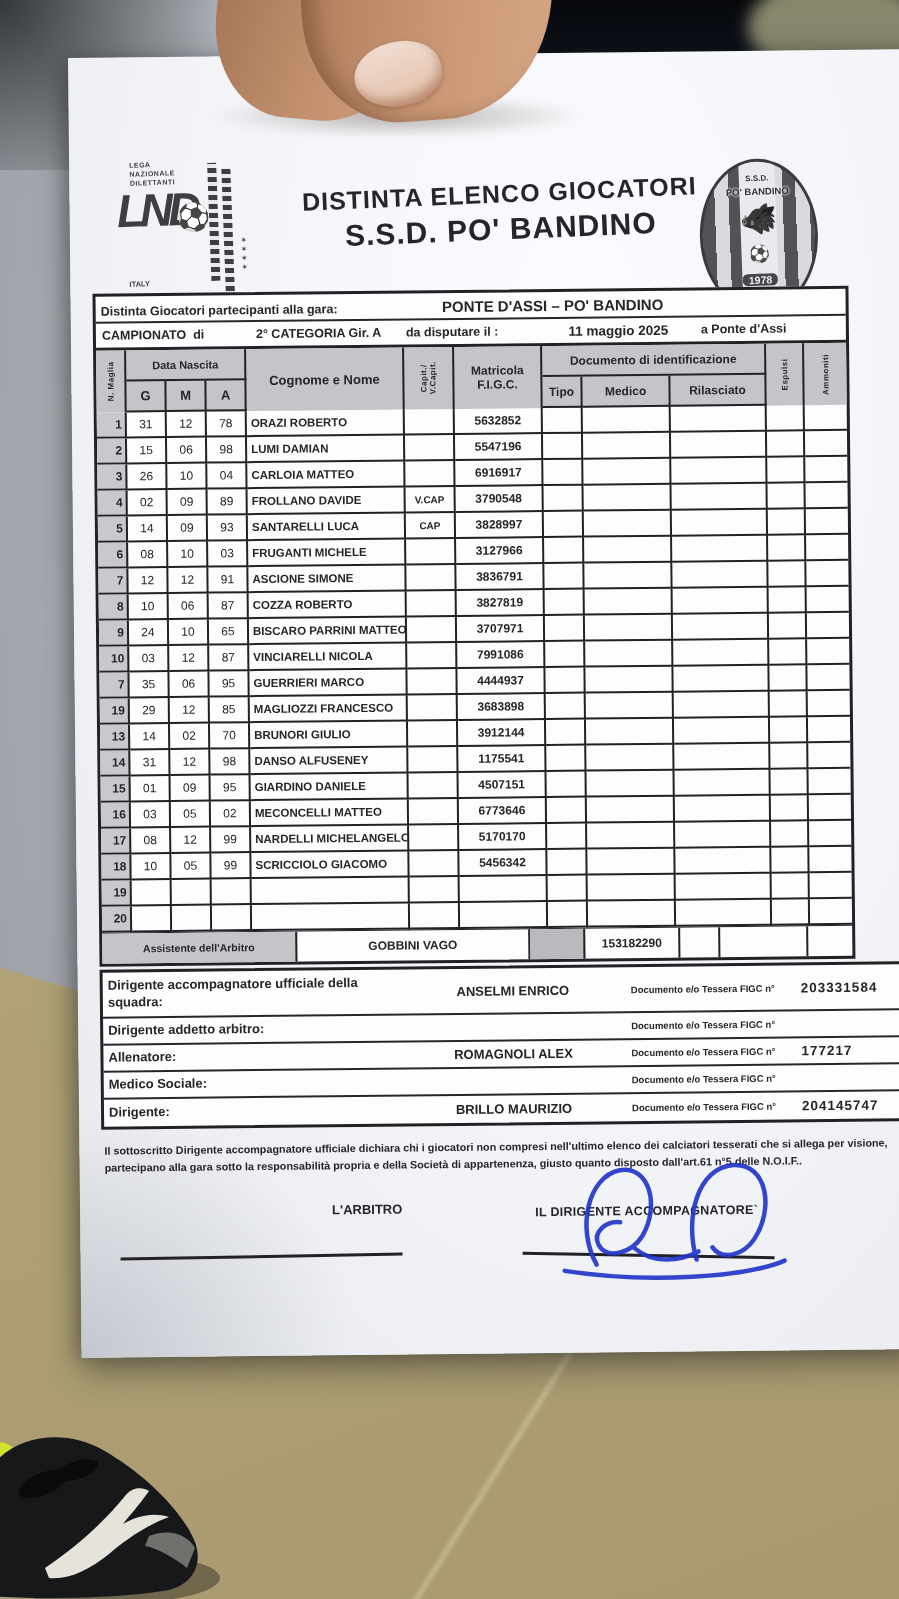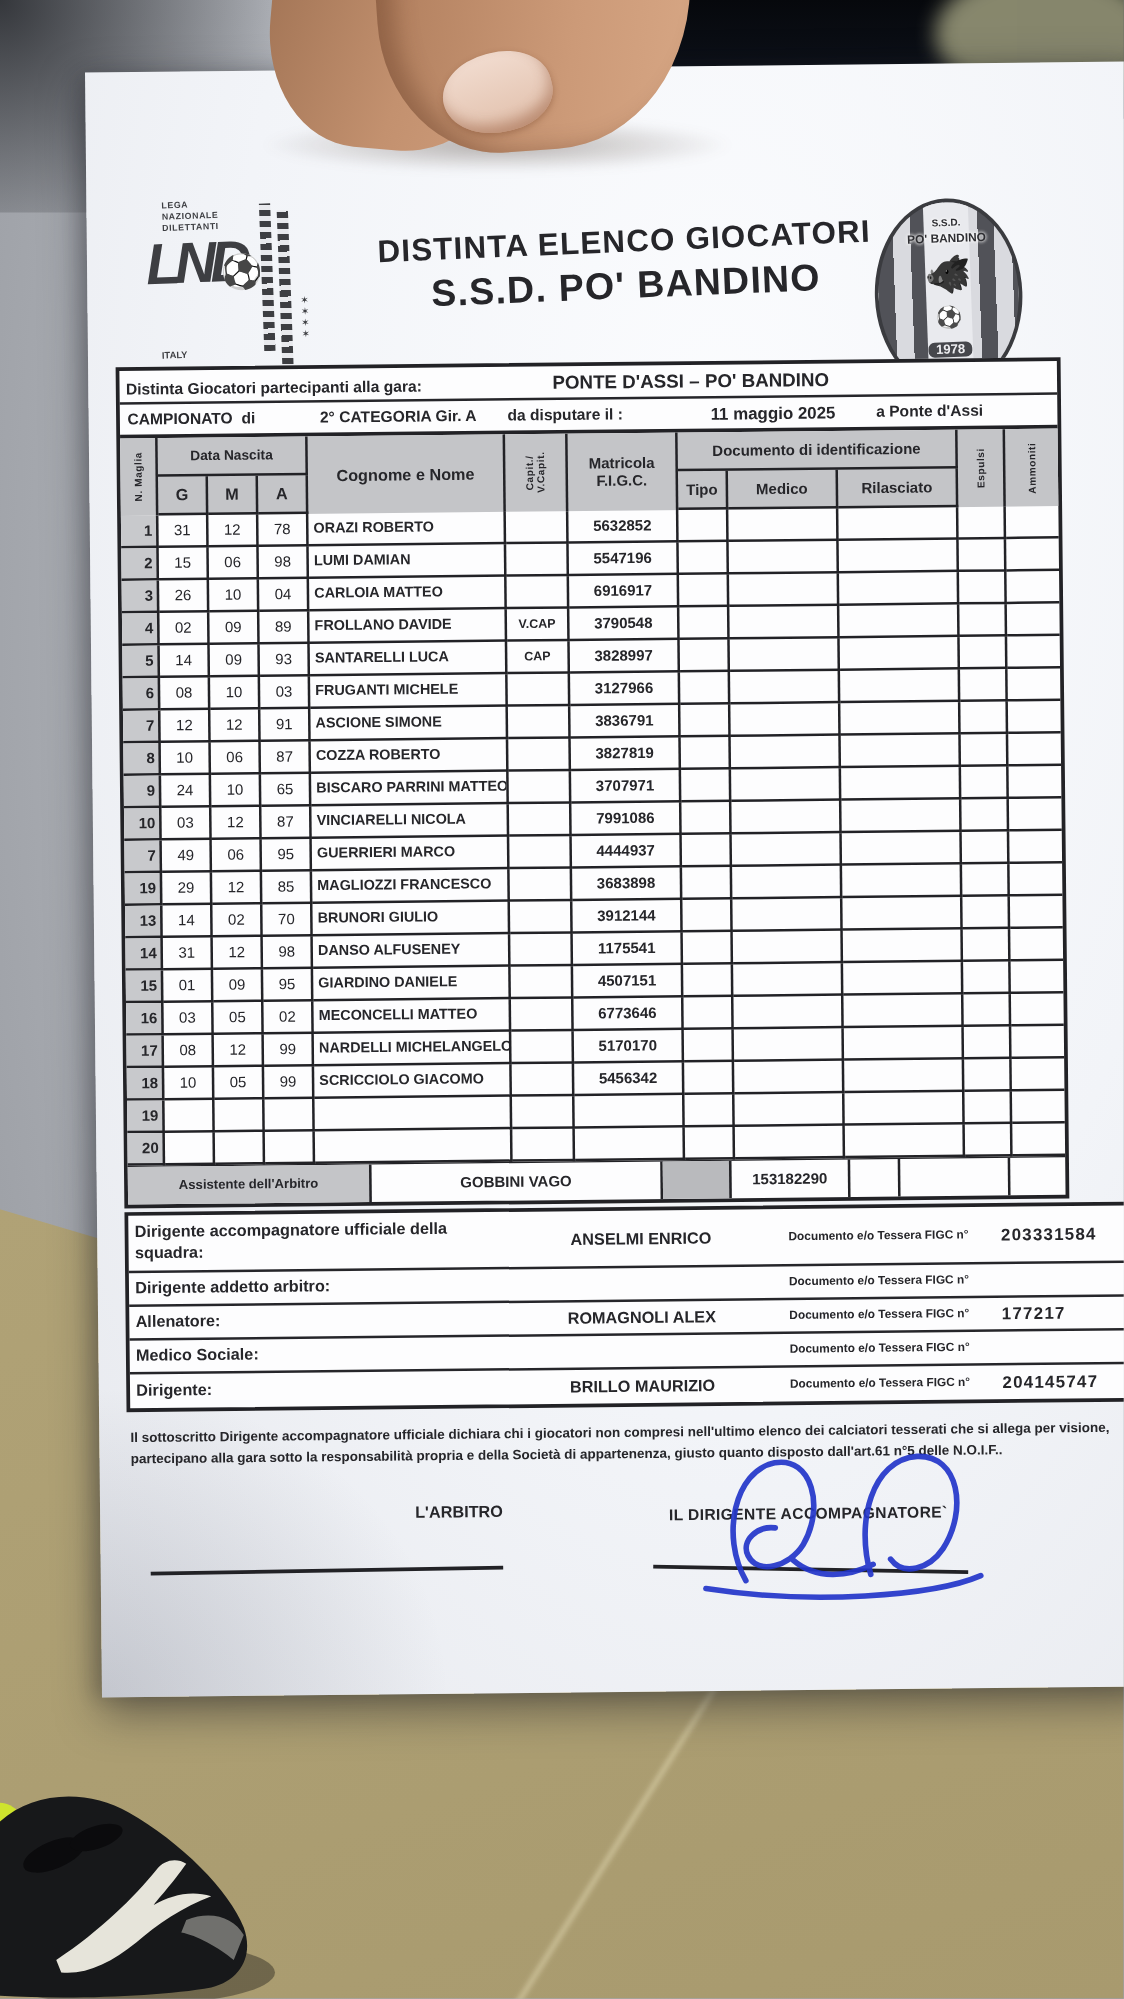--- a/index.html
+++ b/index.html
@@ -364,21 +364,21 @@
     <div class="c matr">7991086</div>
     <div class="c"></div>
     <div class="c"></div>
     <div class="c"></div>
     <div class="c"></div>
     <div class="c last"></div>
   </div>
 
   <div class="prow">
     <div class="c n">7</div>
-    <div class="c">49</div>
+    <div class="c">35</div>
     <div class="c">06</div>
     <div class="c">95</div>
     <div class="c name">GUERRIERI MARCO</div>
     <div class="c cap"></div>
     <div class="c matr">4444937</div>
     <div class="c"></div>
     <div class="c"></div>
     <div class="c"></div>
     <div class="c"></div>
     <div class="c last"></div>

